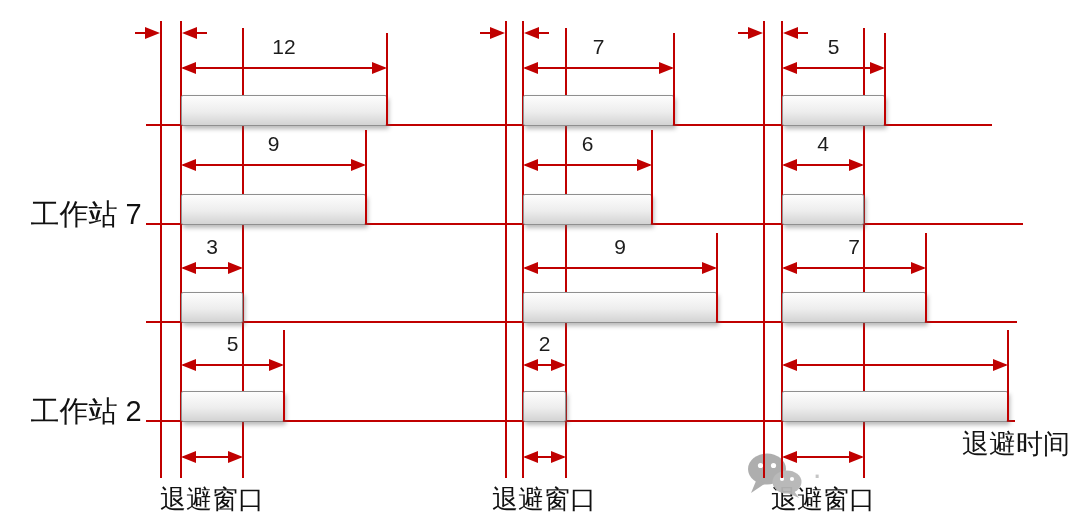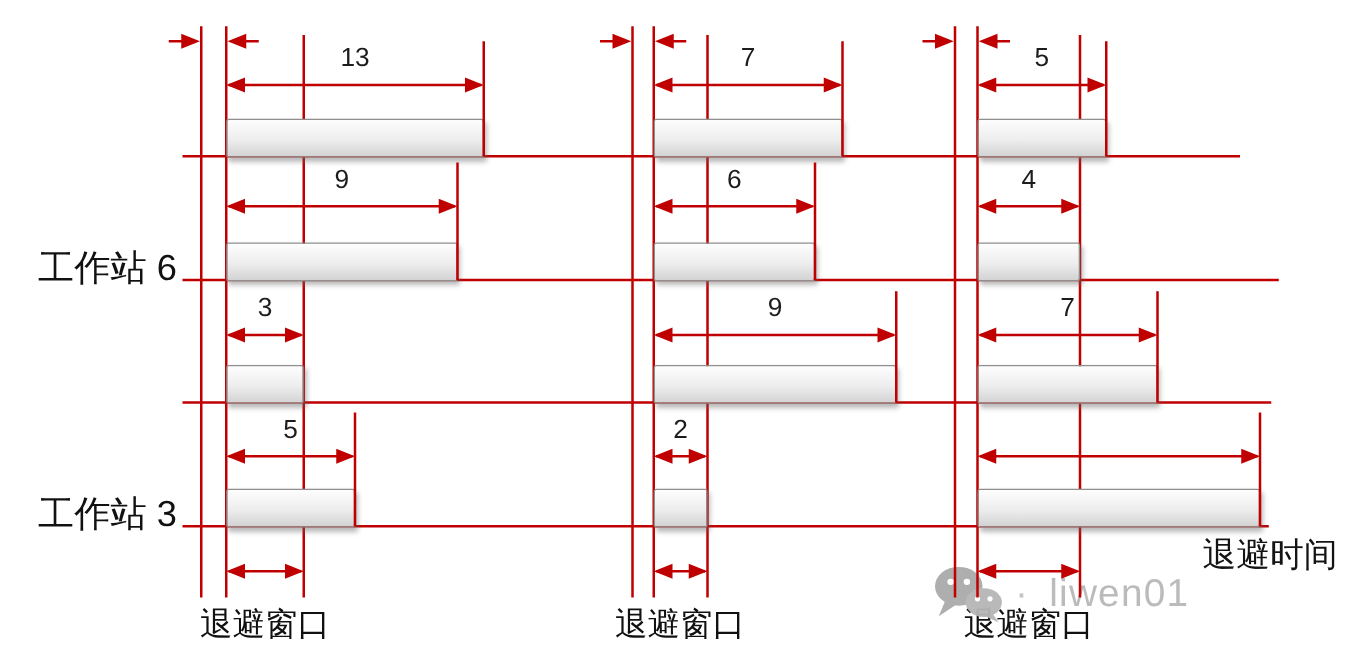--- a/index.html
+++ b/index.html
@@ -28,22 +28,22 @@
   .watermark{position:absolute;left:746px;top:449px;height:52px;display:flex;align-items:center;opacity:0.95;}
   .wm-text{font-size:31px;color:#c2c2c2;white-space:nowrap;margin-left:8px;letter-spacing:1px;}
   .wm-sep{color:#c2c2c2;margin:0 8px;}
   .wm-latin{color:#b8b8b8;}
 </style>
 </head>
 <body>
 
 <div id="canvas">
 
-  <div class="station-label" style="top:195px">工作站 6</div>
-  <div class="station-label" style="top:392px">工作站 3</div>
+  <div class="station-label" style="top:195px">工作站 7</div>
+  <div class="station-label" style="top:392px">工作站 2</div>
 
   <div class="win-label" style="left:130px">退避窗口</div>
   <div class="win-label" style="left:462px">退避窗口</div>
   <div class="win-label" style="left:741px">退避窗口</div>
 
   <div class="axis-label">退避时间</div>
 
   <div class="watermark">
     <span style="display:inline-block;width:58px;height:46px;">
       <svg width="58" height="46" viewBox="0 0 58 46">
@@ -51,41 +51,40 @@
         <polygon points="10,29 5,41 20,31" fill="#aaaaaa"></polygon>
         <circle cx="14.5" cy="13.5" r="2.6" fill="#ffffff"></circle>
         <circle cx="27.5" cy="13.5" r="2.6" fill="#ffffff"></circle>
         <ellipse cx="41" cy="30" rx="14.5" ry="11.5" fill="#b6b6b6"></ellipse>
         <polygon points="48,39 53,46 42,41" fill="#b6b6b6"></polygon>
         <circle cx="36" cy="27" r="2.1" fill="#ffffff"></circle>
         <circle cx="46" cy="27" r="2.1" fill="#ffffff"></circle>
       </svg>
     </span>
     <span class="wm-text wm-sep">·</span>
-    <span class="wm-text wm-latin">liwen01</span>
   </div>
 <div class="hline" style="left: 146px; top: 124px; width: 846px;"></div>
     <div class="hline" style="left: 146px; top: 223px; width: 877px;"></div>
     <div class="hline" style="left: 146px; top: 321px; width: 871px;"></div>
     <div class="hline" style="left: 146px; top: 420px; width: 869px;"></div>
     <div class="vline" style="left: 160px; top: 21px; height: 457px;"></div>
     <div class="vline" style="left: 180px; top: 21px; height: 457px;"></div>
     <div class="vline" style="left: 242px; top: 28px; height: 450px;"></div>
     <div class="hline" style="left: 135px; top: 32px; width: 14px;"></div>
     <div class="ah ah-right" style="left: 145px; top: 27px;"></div>
     <div class="hline" style="left: 193px; top: 32px; width: 14px;"></div>
     <div class="ah ah-left" style="left: 182px; top: 27px;"></div>
     <div class="hline" style="left: 183px; top: 456px; width: 58px;"></div>
     <div class="ah ah-left" style="left: 181px; top: 451px;"></div>
     <div class="ah ah-right" style="left: 228px; top: 451px;"></div>
     <div class="bar" style="left: 181px; top: 95px; width: 204px;"></div>
     <div class="hline" style="left: 183px; top: 67px; width: 202px;"></div>
     <div class="ah ah-left" style="left: 181px; top: 62px;"></div>
     <div class="ah ah-right" style="left: 372px; top: 62px;"></div>
-    <div class="num" style="left: 181px; top: 35px; width: 206px;">13</div>
+    <div class="num" style="left: 181px; top: 35px; width: 206px;">12</div>
     <div class="vline" style="left: 386px; top: 33px; height: 92px;"></div>
     <div class="bar" style="left: 181px; top: 194px; width: 183px;"></div>
     <div class="hline" style="left: 183px; top: 164px; width: 181px;"></div>
     <div class="ah ah-left" style="left: 181px; top: 159px;"></div>
     <div class="ah ah-right" style="left: 351px; top: 159px;"></div>
     <div class="num" style="left: 181px; top: 132px; width: 185px;">9</div>
     <div class="vline" style="left: 365px; top: 130px; height: 94px;"></div>
     <div class="bar" style="left: 181px; top: 292px; width: 60px;"></div>
     <div class="hline" style="left: 183px; top: 267px; width: 58px;"></div>
     <div class="ah ah-left" style="left: 181px; top: 262px;"></div>

